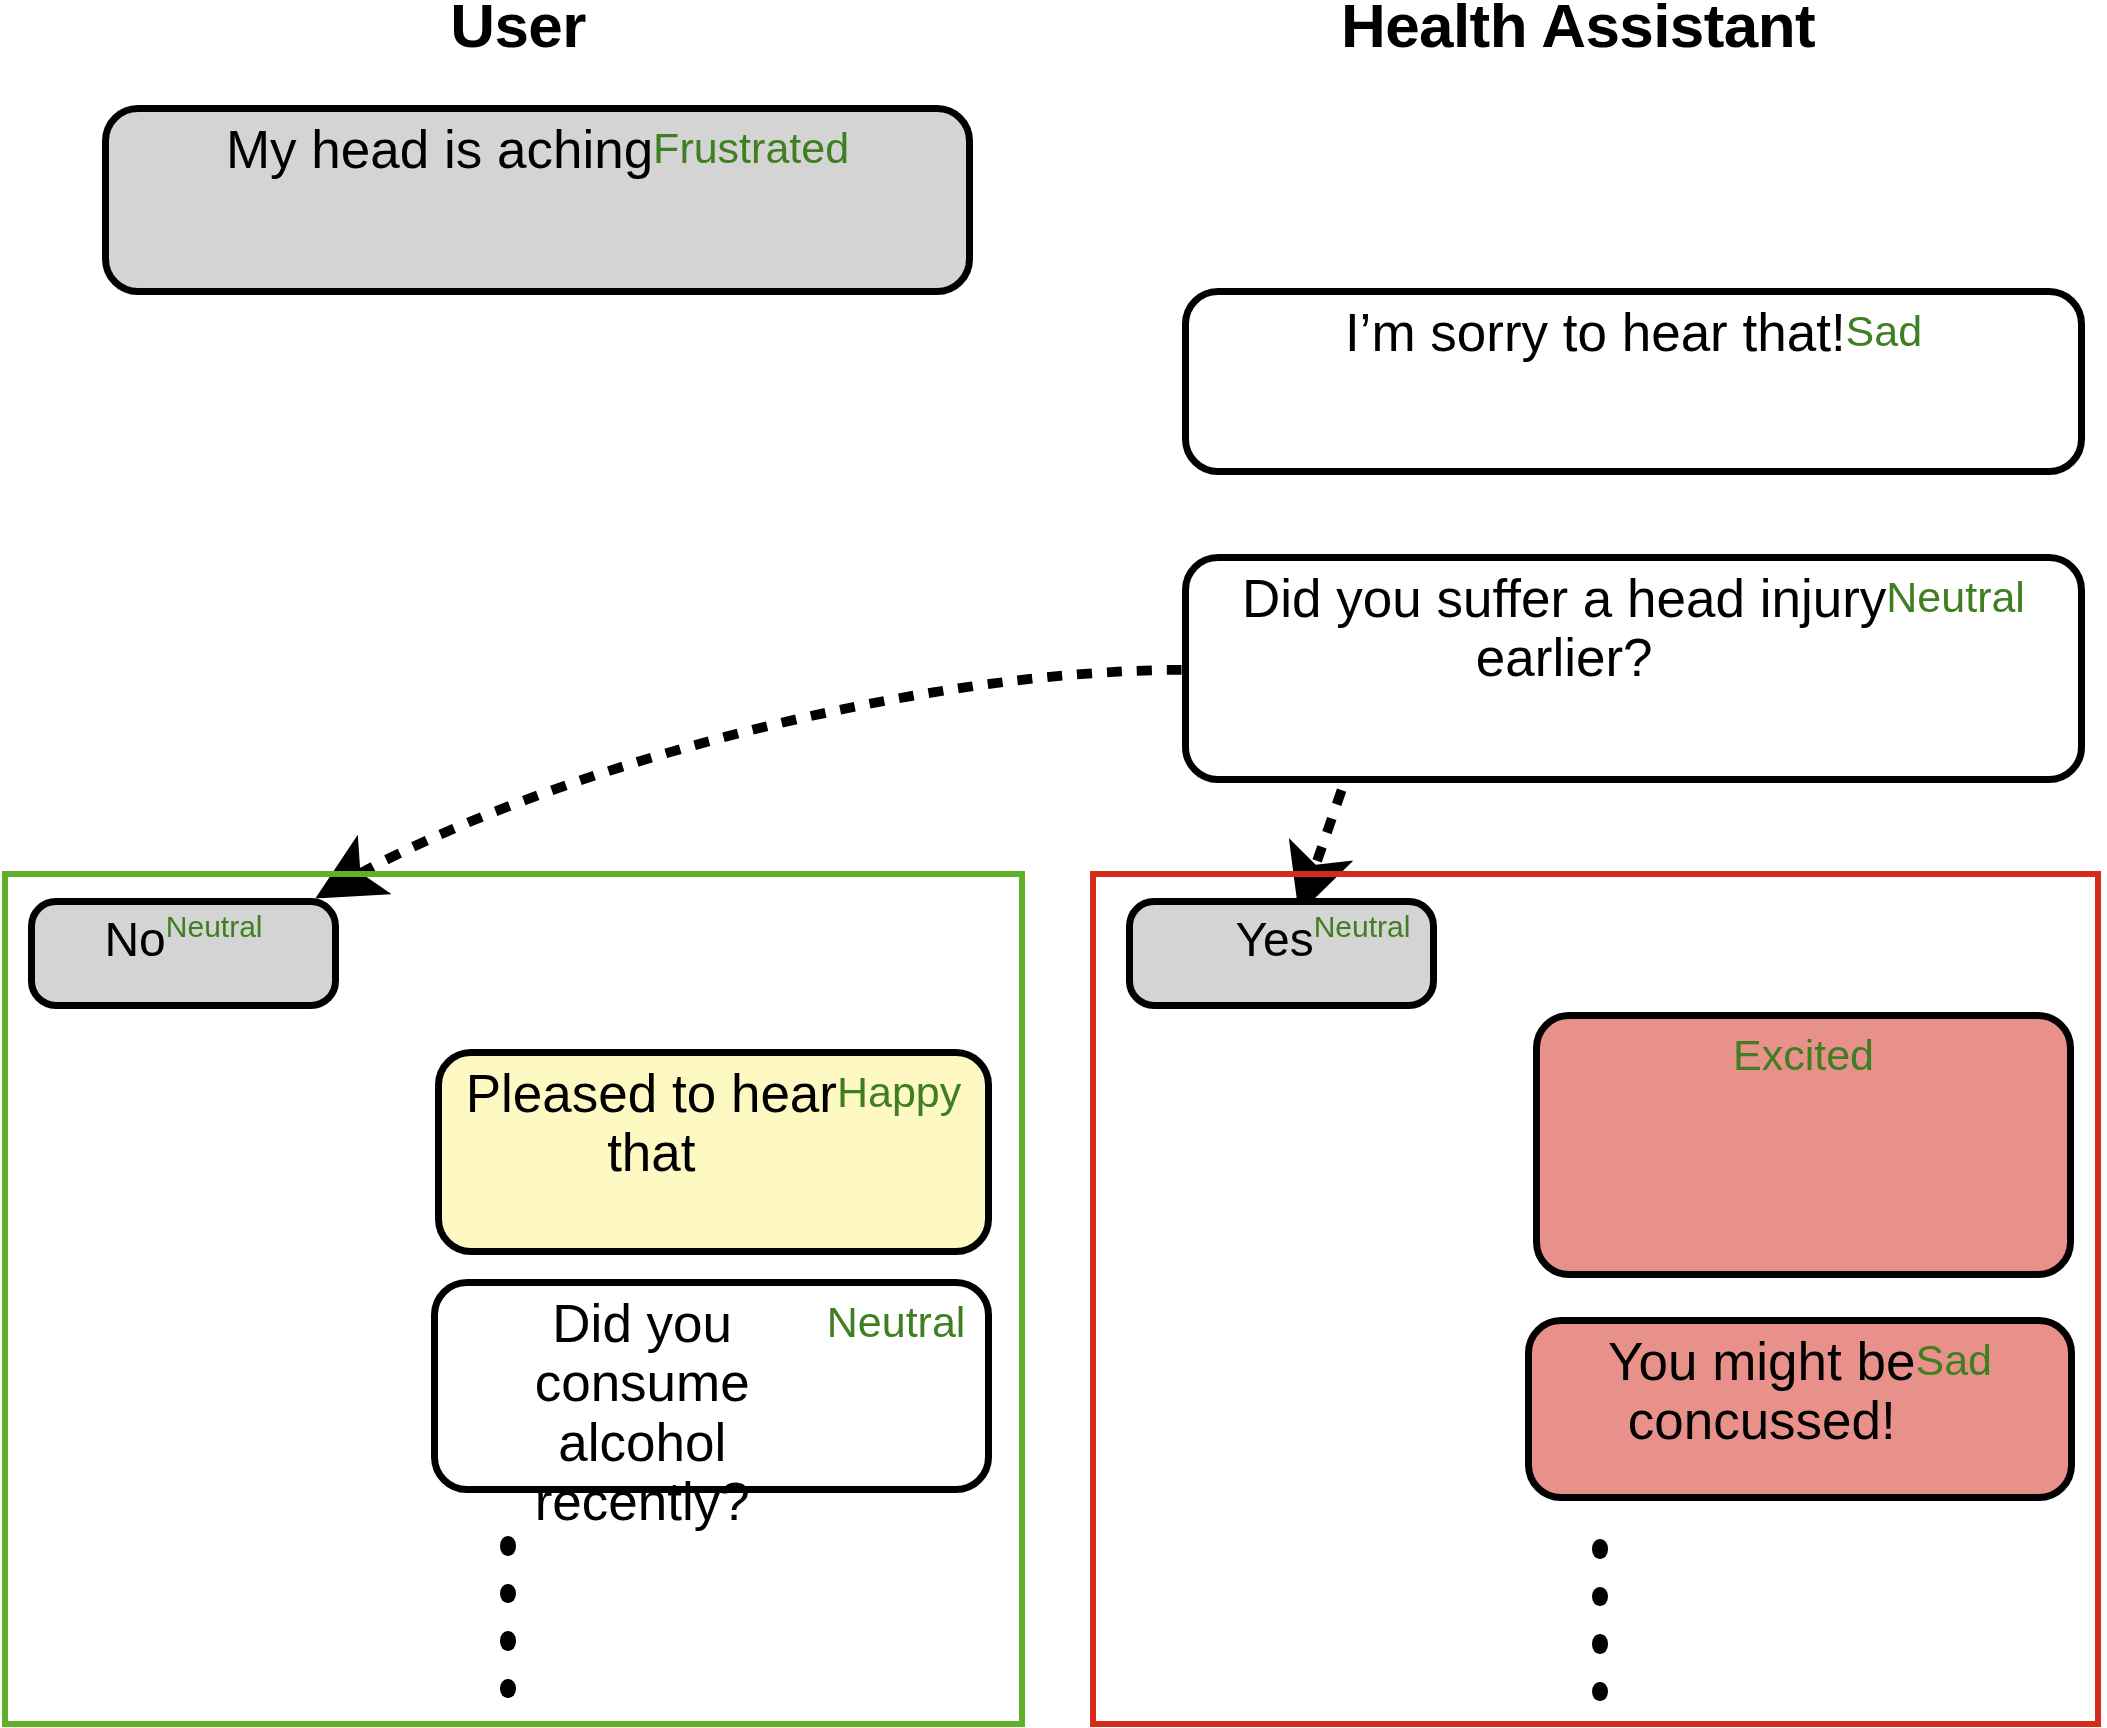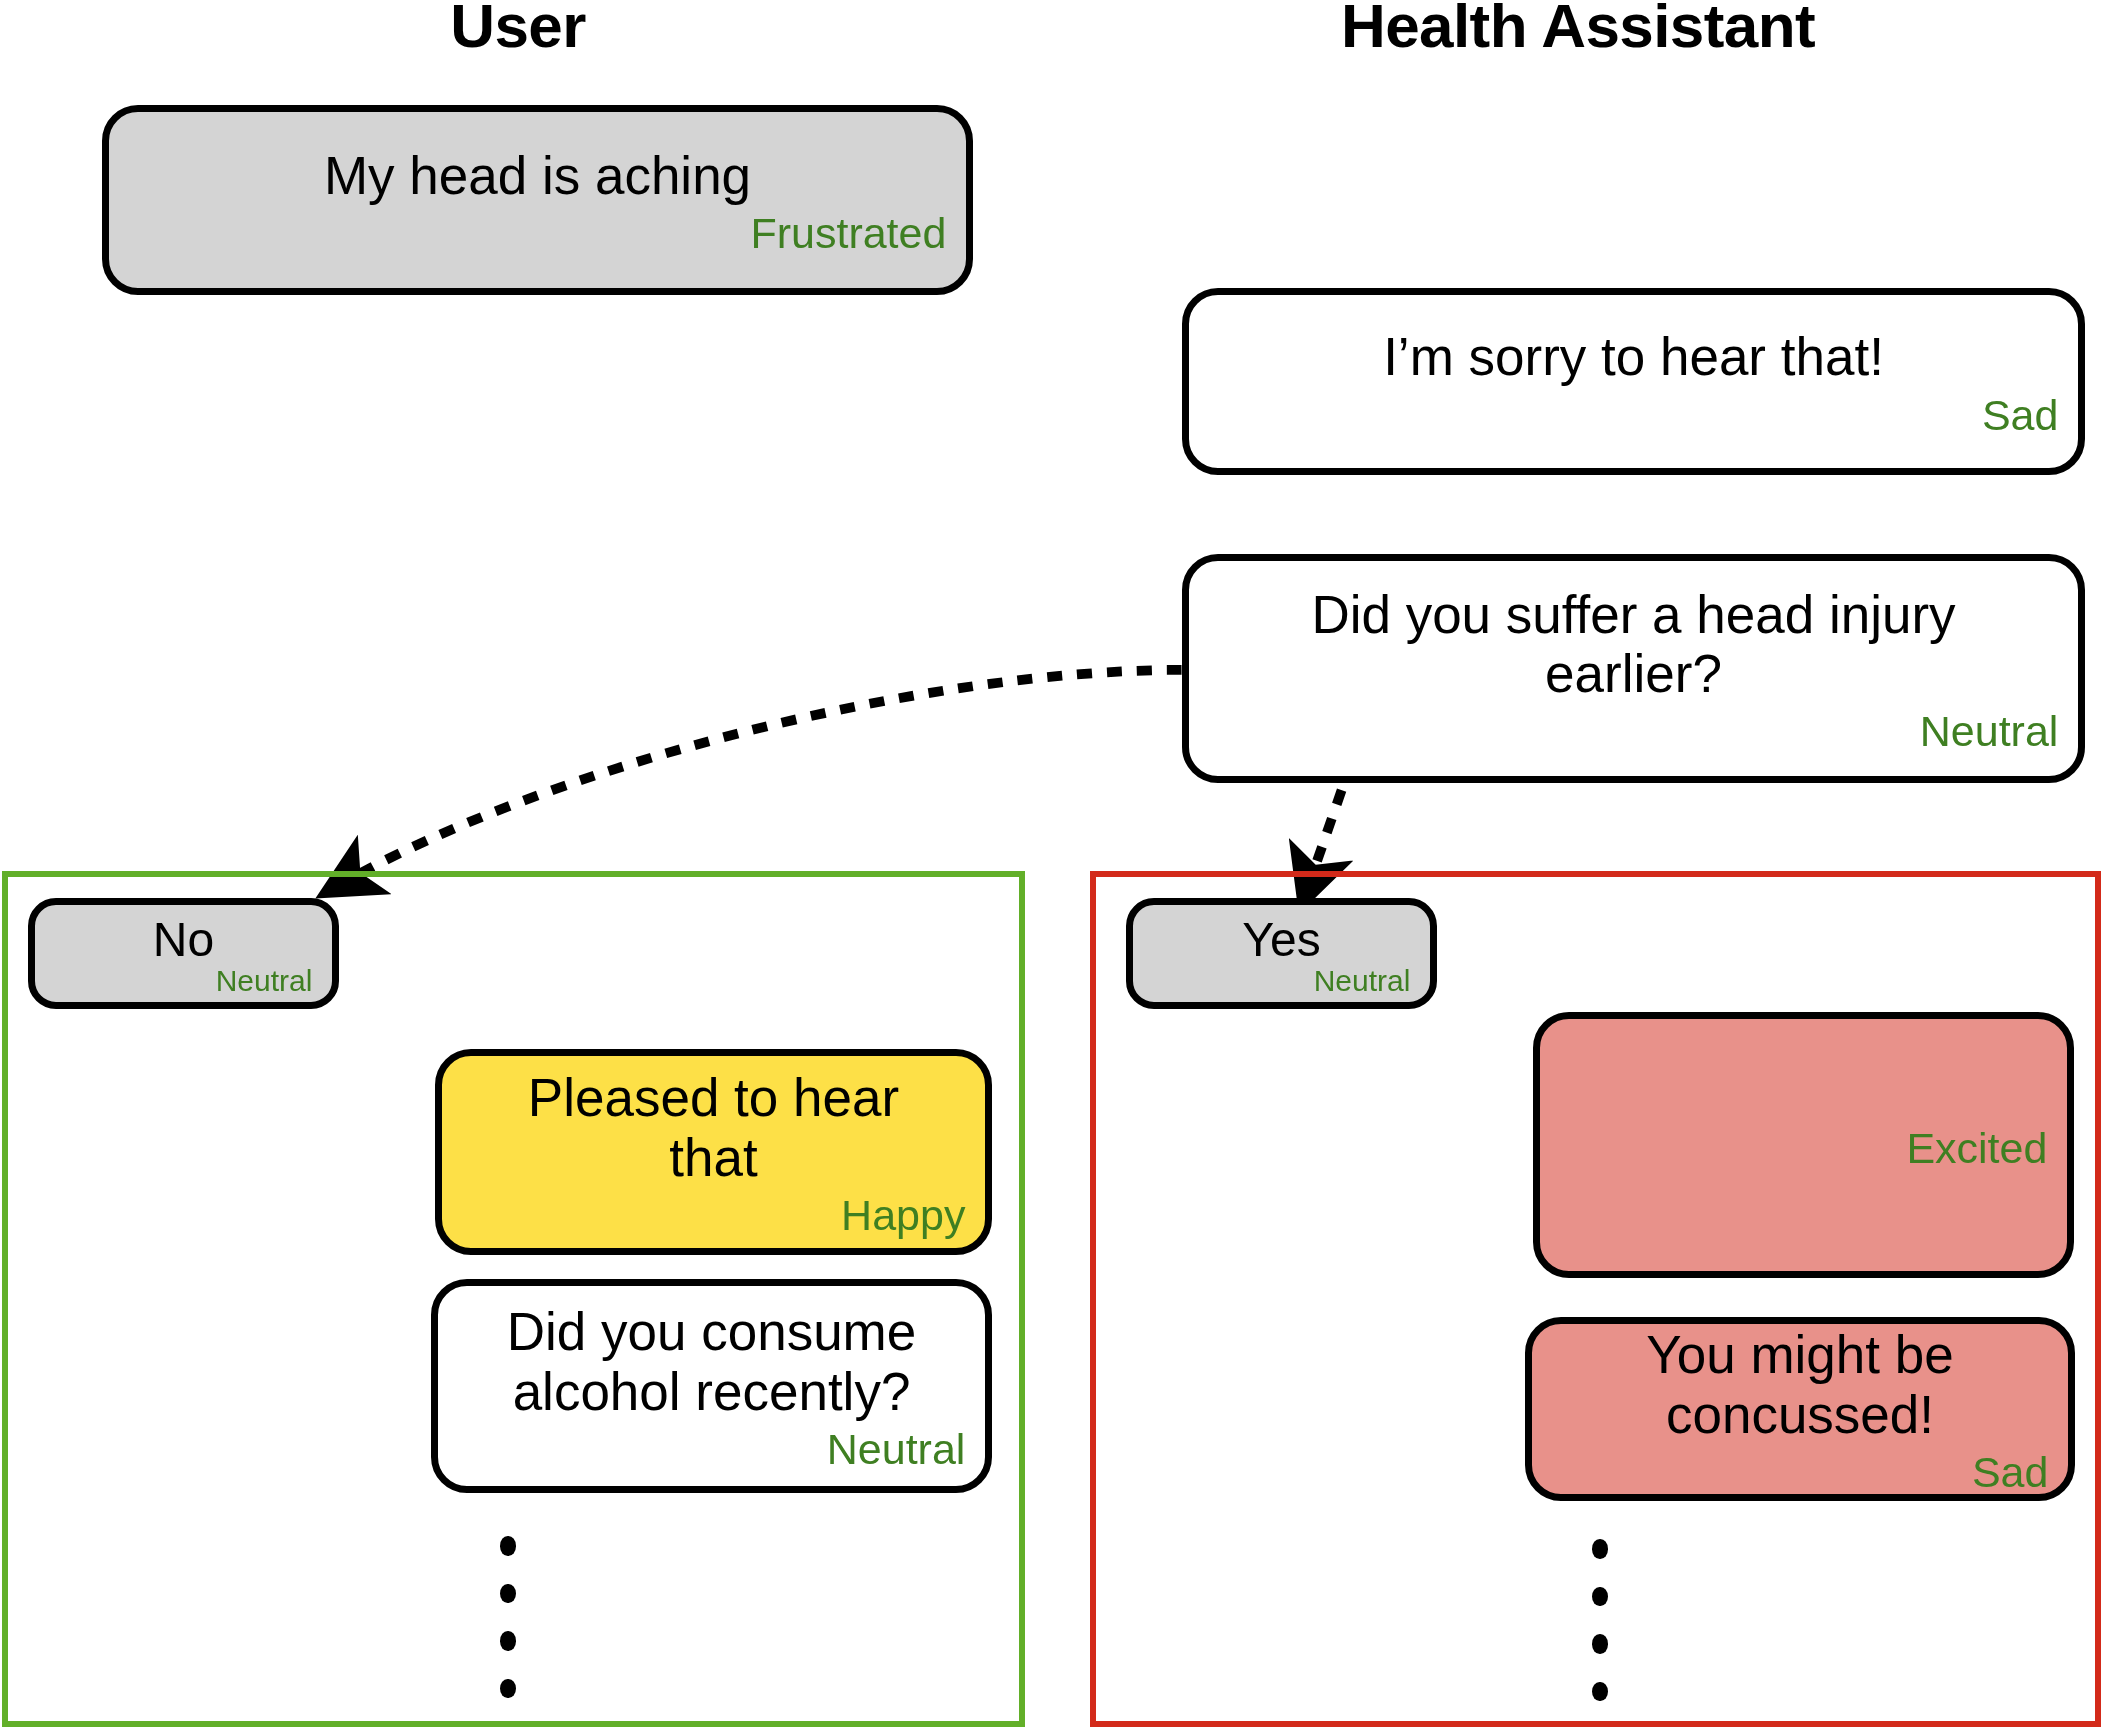--- a/index.html
+++ b/index.html
@@ -23,21 +23,21 @@
   #hdr-assistant{left:1054px;top:-4.6px;width:1048px;}
 
   
   .bubble{
     position:absolute;
     box-sizing:border-box;
     border:7px solid #000;
     border-radius:36px;
     background:#ffffff;
     display:flex;
-    flex-direction:column;
+    flex-direction:row;
     justify-content:center;
     padding:8px 19.6px 5.8px 19.6px;
   }
   .bubble .msg{
     font-size:53px;
     line-height:1.12;
     color:#000;
     text-align:center;
     white-space:pre-line;
     font-weight:400;
@@ -45,21 +45,21 @@
   .bubble .emo{
     font-size:43px;
     line-height:1.05;
     color:#3F7F22;
     text-align:right;
     margin-top:5.8px;
     font-weight:400;
   }
 
   .bubble.gray{background:#d4d4d4;}
-  .bubble.green{background:#fde047;}
+  .bubble.green{background:#fef9c3;}
   .bubble.red{background:#E8918A;}
 
   
   .chip .msg{font-size:48px;}
   .chip .emo{font-size:30px;margin-top:-2.3px;}
 
   
   .panel{
     position:absolute;
     box-sizing:border-box;

